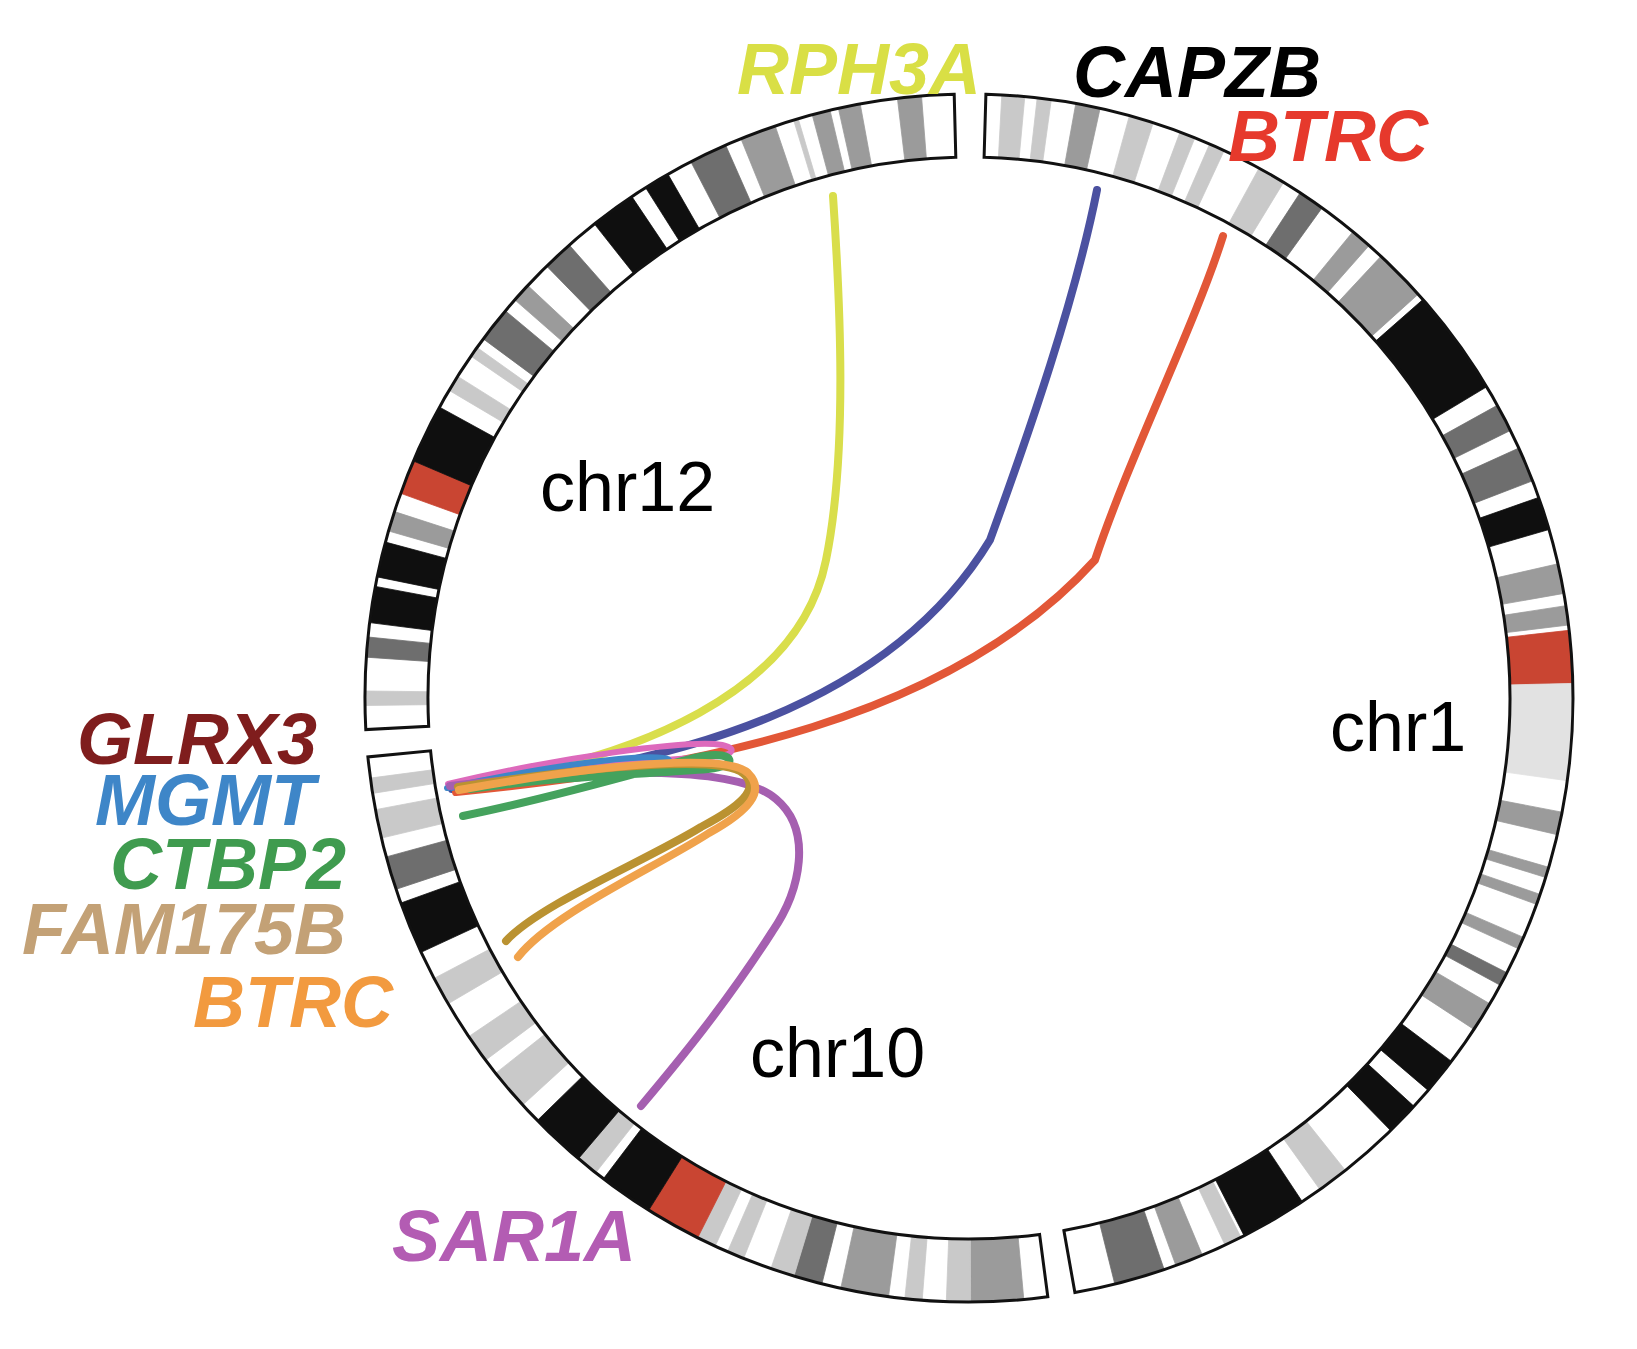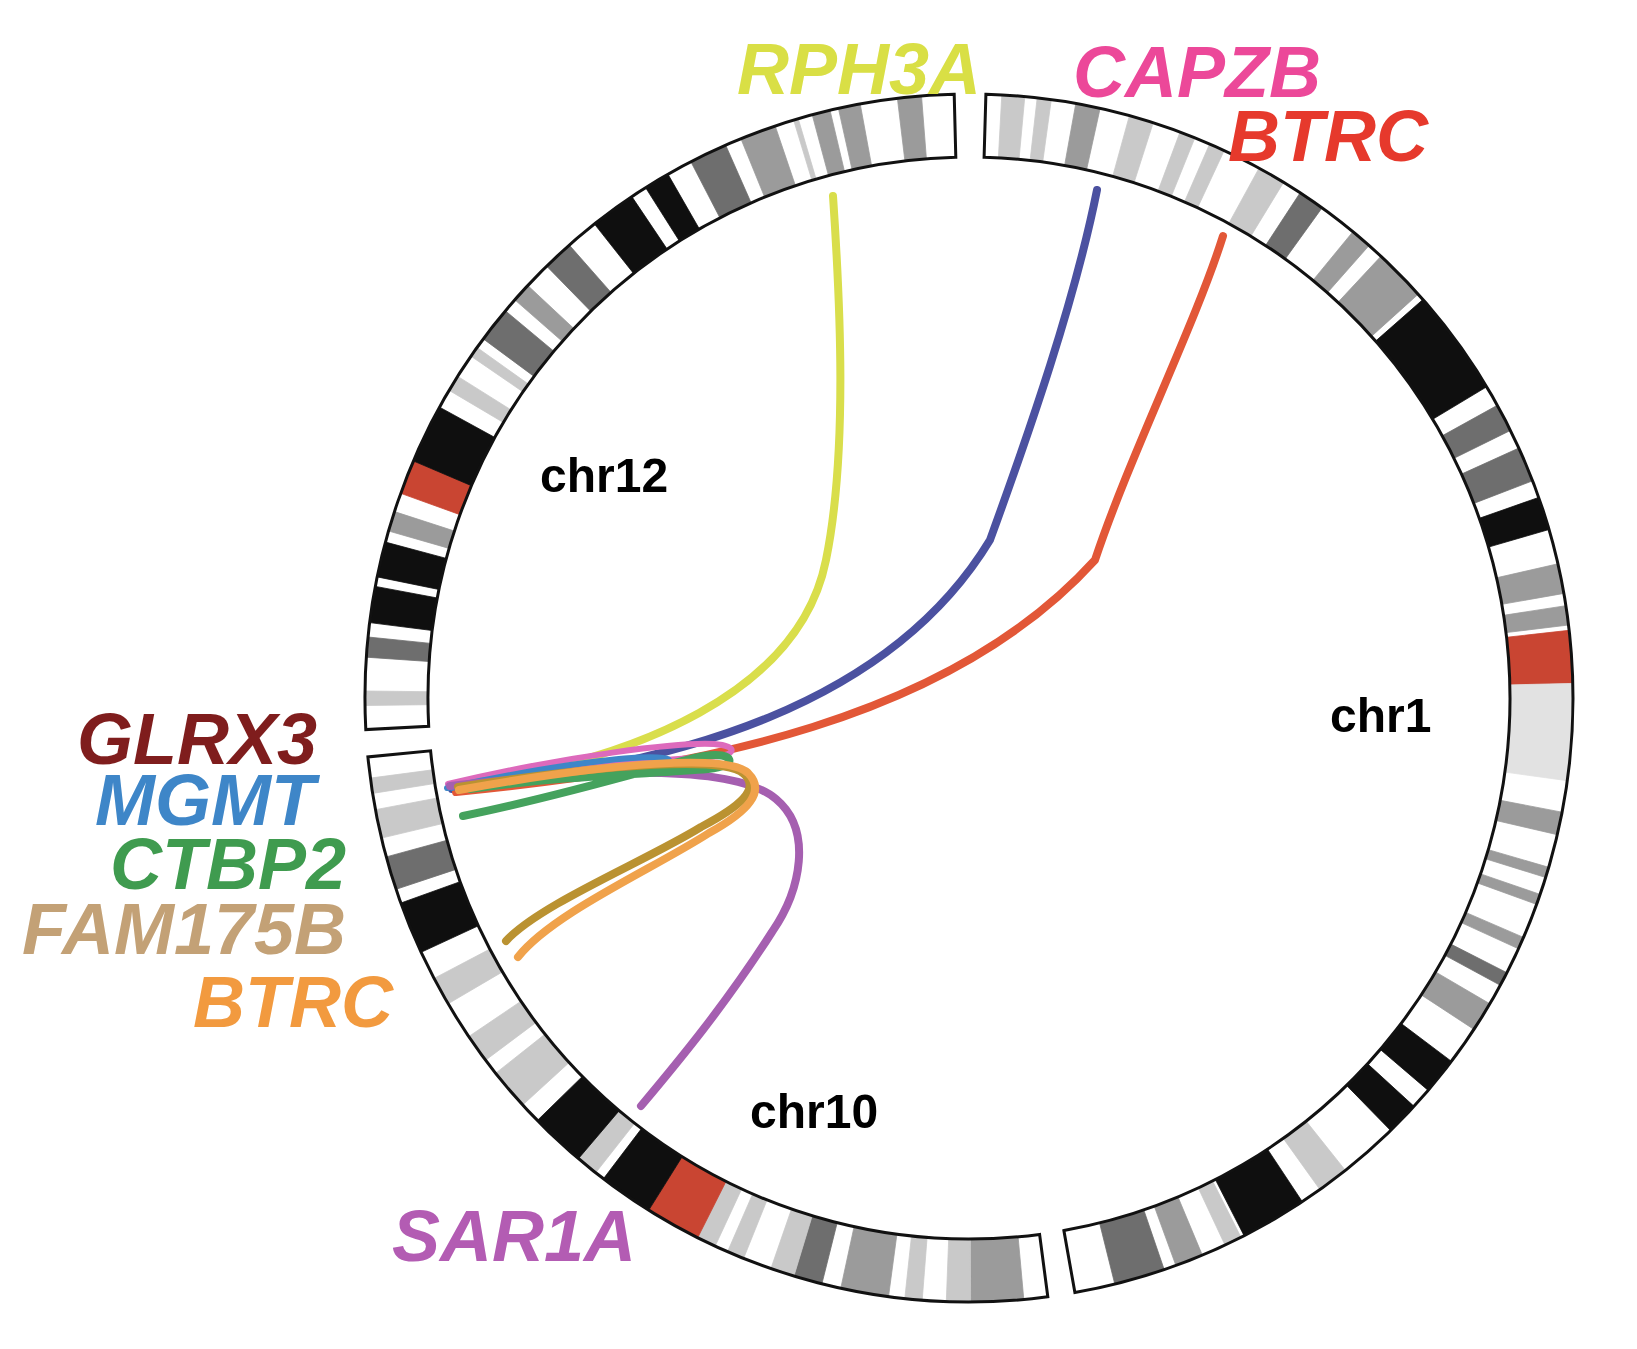--- a/index.html
+++ b/index.html
@@ -1,21 +1,21 @@
 <!DOCTYPE html>
 <html><head>
 <meta charset="utf-8">
 <style>
   html,body{margin:0;padding:0;background:#ffffff;}
   .stage{position:relative;width:1618px;height:1349px;background:#ffffff;overflow:hidden;
          font-family:"Liberation Sans",sans-serif;}
   .stage svg{position:absolute;left:0;top:0;}
   .label{position:absolute;line-height:1;white-space:nowrap;}
   .label.gene{font-weight:bold;font-style:italic;font-size:72px;letter-spacing:0px;}
-  .label.chromosome{font-weight:bold;font-style:normal;font-size:48px;color:#000;}
+  .label.chromosome{font-weight:normal;font-style:normal;font-size:70px;color:#000;}
 </style>
 </head>
 <body>
 
 <div class="stage">
   <svg id="circos-svg" width="1637" height="1349" viewBox="0 0 1637 1349" xmlns="http://www.w3.org/2000/svg">
     <g id="ideograms">
         <g>
           <path d="M985.9,94.2 A604,604 0 0 1 1074.9,1292.6 L1063.9,1230.6 A541,541 0 0 0 984.1,157.2 Z" fill="#ffffff"></path>
           <path d="M1001.8,94.9 A604,604 0 0 1 1024.8,96.6 L1019.0,159.3 A541,541 0 0 0 998.4,157.8 Z" fill="#c9c9c9" stroke="#c9c9c9" stroke-width="0.8"></path>
@@ -107,25 +107,25 @@
         <path d="M447,788 C560,763 640,755 663,758 C685,761 645,768 565,772 C525,774 478,779 452,788" fill="none" stroke="#3e86c8" stroke-width="6" stroke-linecap="round"></path>
         <path d="M450,786 C640,764 742,770 776,799 C813,830 801,890 772,932 C726,1004 678,1062 641,1106" fill="none" stroke="#a55fb0" stroke-width="8" stroke-linecap="round"></path>
         <path d="M463,816 C580,792 678,760 704,756 C734,751 740,766 708,769 C650,774 560,776 470,789" fill="none" stroke="#45a25d" stroke-width="8" stroke-linecap="round"></path>
         <path d="M458,787 C610,764 724,756 744,774 C760,789 741,806 701,827 C646,861 540,904 506,941" fill="none" stroke="#ba9231" stroke-width="8" stroke-linecap="round"></path>
         <path d="M459,790 C615,762 728,754 748,773 C766,791 749,811 709,833 C653,869 553,913 518,957" fill="none" stroke="#f0a24b" stroke-width="8" stroke-linecap="round"></path>
       </g>
   </svg>
 
   <div id="labels">
     <span class="label gene" style="left: 737px; top: 33px; color: rgb(217, 223, 69);">RPH3A</span>
-    <span class="label gene" style="left: 1073px; top: 36px; color: #ec4899;">CAPZB</span>
+    <span class="label gene" style="left: 1073px; top: 36px; color: #000000;">CAPZB</span>
     <span class="label gene" style="left: 1228px; top: 100px; color: rgb(230, 57, 44);">BTRC</span>
     <span class="label chromosome" style="left: 540px; top: 452px; color: rgb(0, 0, 0);">chr12</span>
     <span class="label chromosome" style="left: 1330px; top: 692px; color: rgb(0, 0, 0); text-align: right;">chr1</span>
-    <span class="label chromosome" style="left: 750px; top: 1088px; color: rgb(0, 0, 0);">chr10</span>
+    <span class="label chromosome" style="left: 750px; top: 1018px; color: rgb(0, 0, 0);">chr10</span>
     <span class="label gene" style="left: 77px; top: 703px; color: #7f1d1d;">GLRX3</span>
     <span class="label gene" style="left: 95px; top: 764px; color: rgb(62, 134, 200);">MGMT</span>
     <span class="label gene" style="left: 110px; top: 828px; color: rgb(63, 155, 79);">CTBP2</span>
     <span class="label gene" style="left: 22px; top: 893px; color: rgb(195, 161, 118);">FAM175B</span>
     <span class="label gene" style="left: 193px; top: 966px; color: rgb(242, 154, 63);">BTRC</span>
     <span class="label gene" style="left: 392px; top: 1200px; color: rgb(179, 92, 179);">SAR1A</span>
   </div>
 </div>
 
 </body></html>

